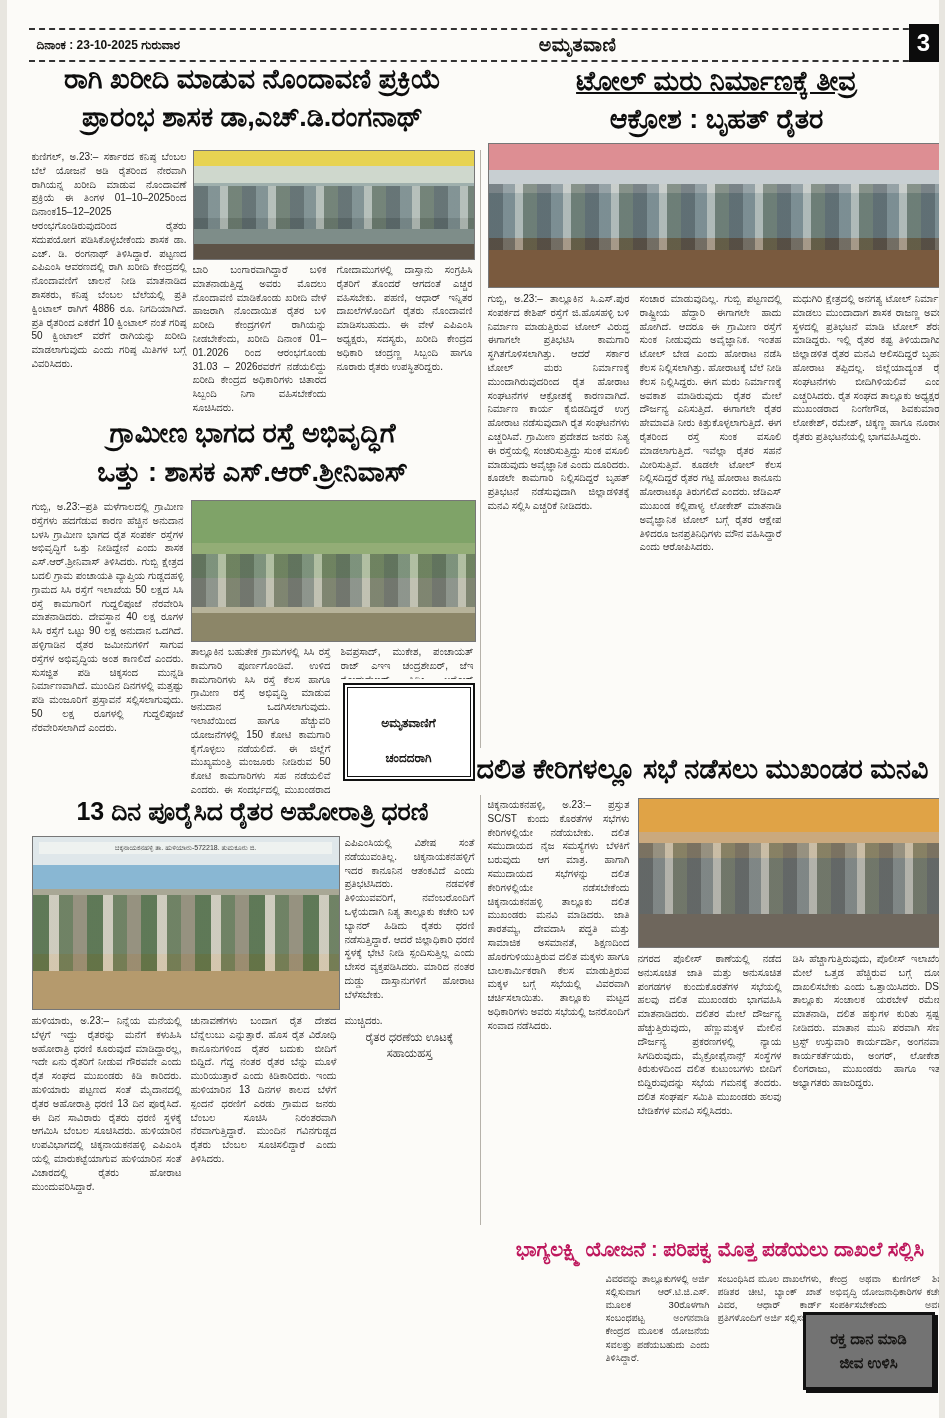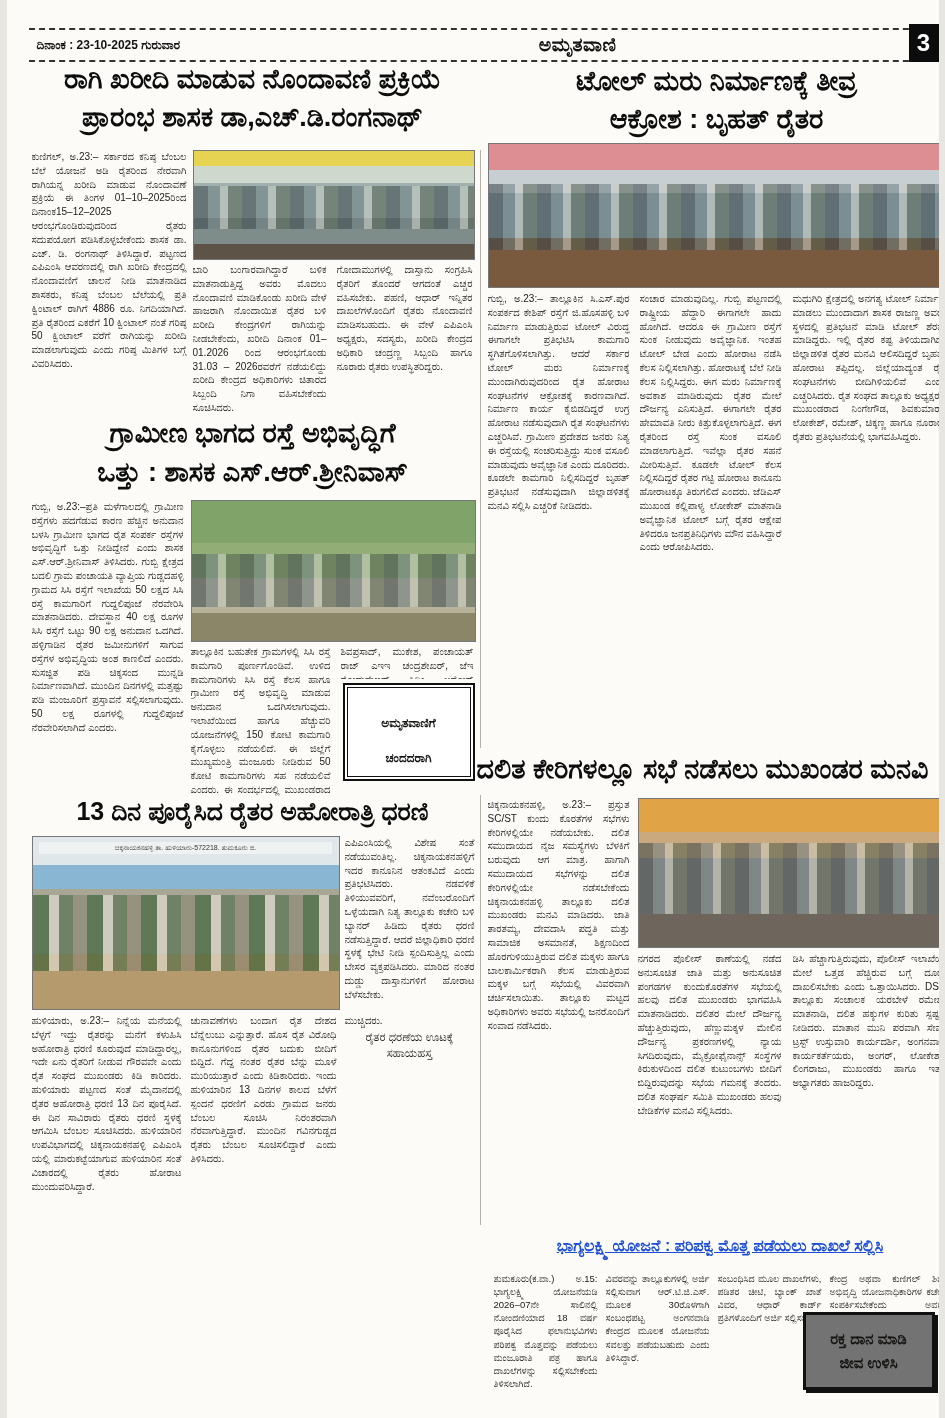--- a/index.html
+++ b/index.html
@@ -14,21 +14,21 @@
         border-top:2px dashed #333;border-bottom:2px dashed #333;
         display:flex;align-items:center;}
   .mast-date{font-size:12px;font-weight:700;padding-left:8px;width:300px;}
   .mast-title{font-size:19px;font-weight:800;flex:1;text-align:center;letter-spacing:.5px;}
   .pagenum{position:absolute;right:0;top:24px;width:30px;height:38px;background:#0c0c0c;
            color:#fff;font-size:24px;font-weight:800;display:flex;align-items:center;justify-content:center;}
   
   .hl{position:absolute;text-align:center;font-weight:800;color:#0d0d0d;line-height:1.3;}
   .hl-big{font-size:27px;}
   .hl-mid{font-size:25px;}
-  .hl-blue{color:#1d4ed8;text-decoration:underline;font-size:16px;font-weight:800;}
+  .hl-blue{color:#be185d;font-size:20px;font-weight:800;}
   
   .col{position:absolute;font-size:10px;line-height:1.38;text-align:justify;
        overflow:hidden;word-break:break-word;color:#1b1a18;}
   .subhead{font-weight:400;text-align:center;font-size:11.5px;line-height:1.3;margin:2px 0 3px 0;}
   
   .photo{position:absolute;overflow:hidden;border:1px solid #777;}
   .ph-ragi{background:
      linear-gradient(180deg,#e7d352 0 14%,#cfd8cd 14% 30%,#9fb0ad 30% 62%,#7e8d89 62% 86%,#5d5347 86% 100%);}
   .ph-toll{background:
      linear-gradient(180deg,#dd8e93 0 18%,#c8cfd2 18% 34%,#8fa3a8 34% 66%,#7a5a3e 66% 88%,#4c3categories5 88% 100%);}
@@ -67,21 +67,21 @@
 
   <div class="hl hl-big" style="left:25px;top:62px;width:442px;">ರಾಗಿ ಖರೀದಿ ಮಾಡುವ ನೊಂದಾವಣಿ ಪ್ರಕ್ರಿಯೆ</div>
   <div class="hl hl-big" style="left:25px;top:100px;width:442px;">ಪ್ರಾರಂಭ ಶಾಸಕ ಡಾ,ಎಚ್.ಡಿ.ರಂಗನಾಥ್</div>
   <div class="col" style="left:25px;top:150px;width:155px;height:268px;">ಕುಣಿಗಲ್, ಅ.23:– ಸರ್ಕಾರದ ಕನಿಷ್ಠ ಬೆಂಬಲ ಬೆಲೆ ಯೋಜನೆ ಅಡಿ ರೈತರಿಂದ ನೇರವಾಗಿ ರಾಗಿಯನ್ನ ಖರೀದಿ ಮಾಡುವ ನೊಂದಾವಣೆ ಪ್ರಕ್ರಿಯೆ ಈ ತಿಂಗಳ 01–10–2025ರಿಂದ ದಿನಾಂಕ15–12–2025 ಆರಂಭಗೊಂಡಿರುವುದರಿಂದ ರೈತರು ಸದುಪಯೋಗ ಪಡಿಸಿಕೊಳ್ಳಬೇಕೆಂದು ಶಾಸಕ ಡಾ. ಎಚ್. ಡಿ. ರಂಗನಾಥ್ ತಿಳಿಸಿದ್ದಾರೆ. ಪಟ್ಟಣದ ಎಪಿಎಂಸಿ ಆವರಣದಲ್ಲಿ ರಾಗಿ ಖರೀದಿ ಕೇಂದ್ರದಲ್ಲಿ ನೊಂದಾವಣಿಗೆ ಚಾಲನೆ ನೀಡಿ ಮಾತನಾಡಿದ ಶಾಸಕರು, ಕನಿಷ್ಠ ಬೆಂಬಲ ಬೆಲೆಯಲ್ಲಿ ಪ್ರತಿ ಕ್ವಿಂಟಾಲ್ ರಾಗಿಗೆ 4886 ರೂ. ನಿಗದಿಯಾಗಿದೆ. ಪ್ರತಿ ರೈತರಿಂದ ಎಕರೆಗೆ 10 ಕ್ವಿಂಟಾಲ್ ನಂತೆ ಗರಿಷ್ಠ 50 ಕ್ವಿಂಟಾಲ್ ವರೆಗೆ ರಾಗಿಯನ್ನು ಖರೀದಿ ಮಾಡಲಾಗುವುದು ಎಂದು ಗರಿಷ್ಠ ಮಿತಿಗಳ ಬಗ್ಗೆ ವಿವರಿಸಿದರು.</div>
   <div class="photo ph-ragi" style="left:186px;top:150px;width:280px;height:108px;">
     <div class="crowd"></div>
   </div>
   <div class="col" style="left:186px;top:263px;width:134px;height:155px;">ಬಾರಿ ಬಂಗಾರವಾಗಿದ್ದಾರೆ ಬಳಿಕ ಮಾತನಾಡುತ್ತಿದ್ದ ಅವರು ಮೊದಲು ನೊಂದಾವಣಿ ಮಾಡಿಕೊಂಡು ಖರೀದಿ ವೇಳೆ ಹಾಜರಾಗಿ ನೊಂದಾಯಿತ ರೈತರ ಬಳಿ ಖರೀದಿ ಕೇಂದ್ರಗಳಿಗೆ ರಾಗಿಯನ್ನು ನೀಡಬೇಕೆಂದು, ಖರೀದಿ ದಿನಾಂಕ 01–01.2026 ರಿಂದ ಆರಂಭಗೊಂಡು 31.03 – 2026ರವರೆಗೆ ನಡೆಯಲಿದ್ದು ಖರೀದಿ ಕೇಂದ್ರದ ಅಧಿಕಾರಿಗಳು ಚಿತಾರದ ಸಿಬ್ಬಂದಿ ನಿಗಾ ವಹಿಸಬೇಕೆಂದು ಸೂಚಿಸಿದರು.</div>
   <div class="col" style="left:330px;top:263px;width:136px;height:155px;">ಗೋದಾಮುಗಳಲ್ಲಿ ದಾಸ್ತಾನು ಸಂಗ್ರಹಿಸಿ ರೈತರಿಗೆ ತೊಂದರೆ ಆಗದಂತೆ ಎಚ್ಚರ ವಹಿಸಬೇಕು. ಪಹಣಿ, ಆಧಾರ್ ಇನ್ನಿತರ ದಾಖಲೆಗಳೊಂದಿಗೆ ರೈತರು ನೊಂದಾವಣಿ ಮಾಡಿಸಬಹುದು. ಈ ವೇಳೆ ಎಪಿಎಂಸಿ ಅಧ್ಯಕ್ಷರು, ಸದಸ್ಯರು, ಖರೀದಿ ಕೇಂದ್ರದ ಅಧಿಕಾರಿ ಚಂದ್ರಣ್ಣ ಸಿಬ್ಬಂದಿ ಹಾಗೂ ನೂರಾರು ರೈತರು ಉಪಸ್ಥಿತರಿದ್ದರು.</div>
 
-  <div class="hl hl-big" style="left:480px;top:64px;width:460px;">ಟೋಲ್ ಮರು ನಿರ್ಮಾಣಕ್ಕೆ ತೀವ್ರ</div>
+  <div class="hl hl-big" style="left:480px;top:64px;width:460px;text-decoration:underline;">ಟೋಲ್ ಮರು ನಿರ್ಮಾಣಕ್ಕೆ ತೀವ್ರ</div>
   <div class="hl hl-big" style="left:480px;top:102px;width:460px;">ಆಕ್ರೋಶ : ಬೃಹತ್ ರೈತರ</div>
   <div class="photo ph-toll" style="left:481px;top:143px;width:458px;height:143px;">
     <div class="crowd" style="top:28%;height:46%;"></div>
   </div>
   <div class="col" style="left:481px;top:292px;width:142px;height:452px;">ಗುಬ್ಬಿ, ಅ.23:– ತಾಲ್ಲೂಕಿನ ಸಿ.ಎಸ್.ಪುರ ಸಂಪರ್ಕದ ಕೇಶಿಪ್ ರಸ್ತೆಗೆ ಜಿ.ಹೊಸಹಳ್ಳಿ ಬಳಿ ನಿರ್ಮಾಣ ಮಾಡುತ್ತಿರುವ ಟೋಲ್ ವಿರುದ್ಧ ಈಗಾಗಲೇ ಪ್ರತಿಭಟಿಸಿ ಕಾಮಗಾರಿ ಸ್ಥಗಿತಗೊಳಿಸಲಾಗಿತ್ತು. ಆದರೆ ಸರ್ಕಾರ ಟೋಲ್ ಮರು ನಿರ್ಮಾಣಕ್ಕೆ ಮುಂದಾಗಿರುವುದರಿಂದ ರೈತ ಹೋರಾಟ ಸಂಘಟನೆಗಳ ಆಕ್ರೋಶಕ್ಕೆ ಕಾರಣವಾಗಿದೆ. ನಿರ್ಮಾಣ ಕಾರ್ಯ ಕೈಬಿಡದಿದ್ದರೆ ಉಗ್ರ ಹೋರಾಟ ನಡೆಸುವುದಾಗಿ ರೈತ ಸಂಘಟನೆಗಳು ಎಚ್ಚರಿಸಿವೆ. ಗ್ರಾಮೀಣ ಪ್ರದೇಶದ ಜನರು ನಿತ್ಯ ಈ ರಸ್ತೆಯಲ್ಲಿ ಸಂಚರಿಸುತ್ತಿದ್ದು ಸುಂಕ ವಸೂಲಿ ಮಾಡುವುದು ಅವೈಜ್ಞಾನಿಕ ಎಂದು ದೂರಿದರು. ಕೂಡಲೇ ಕಾಮಗಾರಿ ನಿಲ್ಲಿಸದಿದ್ದರೆ ಬೃಹತ್ ಪ್ರತಿಭಟನೆ ನಡೆಸುವುದಾಗಿ ಜಿಲ್ಲಾಡಳಿತಕ್ಕೆ ಮನವಿ ಸಲ್ಲಿಸಿ ಎಚ್ಚರಿಕೆ ನೀಡಿದರು.</div>
   <div class="col" style="left:633px;top:292px;width:142px;height:452px;">ಸಂಚಾರ ಮಾಡುವುದಿಲ್ಲ. ಗುಬ್ಬಿ ಪಟ್ಟಣದಲ್ಲಿ ರಾಷ್ಟ್ರೀಯ ಹೆದ್ದಾರಿ ಈಗಾಗಲೇ ಹಾದು ಹೋಗಿದೆ. ಆದರೂ ಈ ಗ್ರಾಮೀಣ ರಸ್ತೆಗೆ ಸುಂಕ ನೀಡುವುದು ಅವೈಜ್ಞಾನಿಕ. ಇಂತಹ ಟೋಲ್ ಬೇಡ ಎಂದು ಹೋರಾಟ ನಡೆಸಿ ಕೆಲಸ ನಿಲ್ಲಿಸಲಾಗಿತ್ತು. ಹೋರಾಟಕ್ಕೆ ಬೆಲೆ ನೀಡಿ ಕೆಲಸ ನಿಲ್ಲಿಸಿದ್ದರು. ಈಗ ಮರು ನಿರ್ಮಾಣಕ್ಕೆ ಅವಕಾಶ ಮಾಡಿರುವುದು ರೈತರ ಮೇಲೆ ದೌರ್ಜನ್ಯ ಎನಿಸುತ್ತಿದೆ. ಈಗಾಗಲೇ ರೈತರ ಹೇಮಾವತಿ ನೀರು ಕಿತ್ತುಕೊಳ್ಳಲಾಗುತ್ತಿದೆ. ಈಗ ರೈತರಿಂದ ರಸ್ತೆ ಸುಂಕ ವಸೂಲಿ ಮಾಡಲಾಗುತ್ತಿದೆ. ಇವೆಲ್ಲಾ ರೈತರ ಸಹನೆ ಮೀರಿಸುತ್ತಿವೆ. ಕೂಡಲೇ ಟೋಲ್ ಕೆಲಸ ನಿಲ್ಲಿಸದಿದ್ದರೆ ರೈತರ ಗಟ್ಟಿ ಹೋರಾಟ ಕಾನೂನು ಹೋರಾಟಕ್ಕೂ ತಿರುಗಲಿದೆ ಎಂದರು. ಜೆಡಿಎಸ್ ಮುಖಂಡ ಕಲ್ಲಿಪಾಳ್ಯ ಲೋಕೇಶ್ ಮಾತನಾಡಿ ಅವೈಜ್ಞಾನಿಕ ಟೋಲ್ ಬಗ್ಗೆ ರೈತರ ಆಕ್ಷೇಪ ತಿಳಿದರೂ ಜನಪ್ರತಿನಿಧಿಗಳು ಮೌನ ವಹಿಸಿದ್ದಾರೆ ಎಂದು ಆರೋಪಿಸಿದರು.</div>
   <div class="col" style="left:786px;top:292px;width:153px;height:452px;">ಮಧುಗಿರಿ ಕ್ಷೇತ್ರದಲ್ಲಿ ಅನಗತ್ಯ ಟೋಲ್ ನಿರ್ಮಾಣ ಮಾಡಲು ಮುಂದಾದಾಗ ಶಾಸಕ ರಾಜಣ್ಣ ಅವರು ಸ್ಥಳದಲ್ಲಿ ಪ್ರತಿಭಟನೆ ಮಾಡಿ ಟೋಲ್ ಶೆರವು ಮಾಡಿದ್ದರು. ಇಲ್ಲಿ ರೈತರ ಕಷ್ಟ ತಿಳಿಯದಾಗಿದೆ. ಜಿಲ್ಲಾಡಳಿತ ರೈತರ ಮನವಿ ಆಲಿಸದಿದ್ದರೆ ಬೃಹತ್ ಹೋರಾಟ ತಪ್ಪಿದಲ್ಲ. ಜಿಲ್ಲೆಯಾದ್ಯಂತ ರೈತ ಸಂಘಟನೆಗಳು ಬೀದಿಗಿಳಿಯಲಿವೆ ಎಂದು ಎಚ್ಚರಿಸಿದರು. ರೈತ ಸಂಘದ ತಾಲ್ಲೂಕು ಅಧ್ಯಕ್ಷರು, ಮುಖಂಡರಾದ ನಿಂಗೇಗೌಡ, ಶಿವಕುಮಾರ್, ಲೋಕೇಶ್, ರಮೇಶ್, ಚಿಕ್ಕಣ್ಣ ಹಾಗೂ ನೂರಾರು ರೈತರು ಪ್ರತಿಭಟನೆಯಲ್ಲಿ ಭಾಗವಹಿಸಿದ್ದರು.</div>
 
   <div class="hl hl-big" style="left:25px;top:416px;width:442px;">ಗ್ರಾಮೀಣ ಭಾಗದ ರಸ್ತೆ ಅಭಿವೃದ್ಧಿಗೆ</div>
   <div class="hl hl-big" style="left:25px;top:455px;width:442px;">ಒತ್ತು : ಶಾಸಕ ಎಸ್.ಆರ್.ಶ್ರೀನಿವಾಸ್</div>
@@ -113,21 +113,20 @@
 
   <div class="hl hl-big" style="left:452px;top:752px;width:488px;">ದಲಿತ ಕೇರಿಗಳಲ್ಲೂ ಸಭೆ ನಡೆಸಲು ಮುಖಂಡರ ಮನವಿ</div>
   <div class="col" style="left:481px;top:798px;width:142px;height:428px;">ಚಿಕ್ಕನಾಯಕನಹಳ್ಳಿ, ಅ.23:– ಪ್ರಸ್ತುತ SC/ST ಕುಂದು ಕೊರತೆಗಳ ಸಭೆಗಳು ಕೇರಿಗಳಲ್ಲಿಯೇ ನಡೆಯಬೇಕು. ದಲಿತ ಸಮುದಾಯದ ನೈಜ ಸಮಸ್ಯೆಗಳು ಬೆಳಕಿಗೆ ಬರುವುದು ಆಗ ಮಾತ್ರ. ಹಾಗಾಗಿ ಸಮುದಾಯದ ಸಭೆಗಳನ್ನು ದಲಿತ ಕೇರಿಗಳಲ್ಲಿಯೇ ನಡೆಸಬೇಕೆಂದು ಚಿಕ್ಕನಾಯಕನಹಳ್ಳಿ ತಾಲ್ಲೂಕು ದಲಿತ ಮುಖಂಡರು ಮನವಿ ಮಾಡಿದರು. ಜಾತಿ ತಾರತಮ್ಯ, ದೇವದಾಸಿ ಪದ್ಧತಿ ಮತ್ತು ಸಾಮಾಜಿಕ ಅಸಮಾನತೆ, ಶಿಕ್ಷಣದಿಂದ ಹೊರಗುಳಿಯುತ್ತಿರುವ ದಲಿತ ಮಕ್ಕಳು ಹಾಗೂ ಬಾಲಕಾರ್ಮಿಕರಾಗಿ ಕೆಲಸ ಮಾಡುತ್ತಿರುವ ಮಕ್ಕಳ ಬಗ್ಗೆ ಸಭೆಯಲ್ಲಿ ವಿವರವಾಗಿ ಚರ್ಚಿಸಲಾಯಿತು. ತಾಲ್ಲೂಕು ಮಟ್ಟದ ಅಧಿಕಾರಿಗಳು ಅವರು ಸಭೆಯಲ್ಲಿ ಜನರೊಂದಿಗೆ ಸಂವಾದ ನಡೆಸಿದರು.</div>
   <div class="photo ph-dalit" style="left:631px;top:798px;width:308px;height:148px;">
     <div class="crowd" style="top:30%;height:48%;"></div>
   </div>
   <div class="col" style="left:631px;top:952px;width:144px;height:274px;">ನಗರದ ಪೊಲೀಸ್ ಠಾಣೆಯಲ್ಲಿ ನಡೆದ ಅನುಸೂಚಿತ ಜಾತಿ ಮತ್ತು ಅನುಸೂಚಿತ ಪಂಗಡಗಳ ಕುಂದುಕೊರತೆಗಳ ಸಭೆಯಲ್ಲಿ ಹಲವು ದಲಿತ ಮುಖಂಡರು ಭಾಗವಹಿಸಿ ಮಾತನಾಡಿದರು. ದಲಿತರ ಮೇಲೆ ದೌರ್ಜನ್ಯ ಹೆಚ್ಚುತ್ತಿರುವುದು, ಹೆಣ್ಣುಮಕ್ಕಳ ಮೇಲಿನ ದೌರ್ಜನ್ಯ ಪ್ರಕರಣಗಳಲ್ಲಿ ನ್ಯಾಯ ಸಿಗದಿರುವುದು, ಮೈಕ್ರೋಫೈನಾನ್ಸ್ ಸಂಸ್ಥೆಗಳ ಕಿರುಕುಳದಿಂದ ದಲಿತ ಕುಟುಂಬಗಳು ಬೀದಿಗೆ ಬಿದ್ದಿರುವುದನ್ನು ಸಭೆಯ ಗಮನಕ್ಕೆ ತಂದರು. ದಲಿತ ಸಂಘರ್ಷ ಸಮಿತಿ ಮುಖಂಡರು ಹಲವು ಬೇಡಿಕೆಗಳ ಮನವಿ ಸಲ್ಲಿಸಿದರು.</div>
   <div class="col" style="left:786px;top:952px;width:153px;height:274px;">ಡಿಸಿ ಹೆಚ್ಚಾಗುತ್ತಿರುವುದು, ಪೊಲೀಸ್ ಇಲಾಖೆಯ ಮೇಲೆ ಒತ್ತಡ ಹೆಚ್ಚಿರುವ ಬಗ್ಗೆ ದೂರು ದಾಖಲಿಸಬೇಕು ಎಂದು ಒತ್ತಾಯಿಸಿದರು. DSS ತಾಲ್ಲೂಕು ಸಂಚಾಲಕ ಯರಬೇಳೆ ರಮೇಶ್ ಮಾತನಾಡಿ, ದಲಿತ ಹಕ್ಕುಗಳ ಕುರಿತು ಸ್ಪಷ್ಟನೆ ನೀಡಿದರು. ಮಾತಾನ ಮುನಿ ಪರವಾಗಿ ಸೇವಾ ಟ್ರಸ್ಟ್ ಉಸ್ತುವಾರಿ ಕಾರ್ಯದರ್ಶಿ, ಅಂಗನವಾಡಿ ಕಾರ್ಯಕರ್ತೆಯರು, ಅಂಗರ್, ಲೋಕೇಶ್, ಲಿಂಗರಾಜು, ಮುಖಂಡರು ಹಾಗೂ ಇತರ ಅಭ್ಯಾಗತರು ಹಾಜರಿದ್ದರು.</div>
 
   <div class="hl hl-blue" style="left:487px;top:1236px;width:453px;">ಭಾಗ್ಯಲಕ್ಷ್ಮಿ ಯೋಜನೆ : ಪರಿಪಕ್ವ ಮೊತ್ತ ಪಡೆಯಲು ದಾಖಲೆ ಸಲ್ಲಿಸಿ</div>
-  <div class="col" style="left:487px;top:1272px;width:104px;height:140px;font-size:9.5px;">ತುಮಕೂರು(ಕ.ವಾ.) ಅ.15: ಭಾಗ್ಯಲಕ್ಷ್ಮಿ ಯೋಜನೆಯಡಿ 2026–07ನೇ ಸಾಲಿನಲ್ಲಿ ನೋಂದಣಿಯಾದ 18 ವರ್ಷ ಪೂರೈಸಿದ ಫಲಾನುಭವಿಗಳು ಪರಿಪಕ್ವ ಮೊತ್ತವನ್ನು ಪಡೆಯಲು ಮಂಜೂರಾತಿ ಪತ್ರ ಹಾಗೂ ದಾಖಲೆಗಳನ್ನು ಸಲ್ಲಿಸಬೇಕೆಂದು ತಿಳಿಸಲಾಗಿದೆ.</div>
   <div class="col" style="left:599px;top:1272px;width:104px;height:140px;font-size:9.5px;">ವಿವರವನ್ನು ತಾಲ್ಲೂಕುಗಳಲ್ಲಿ ಅರ್ಜಿ ಸಲ್ಲಿಸುವಾಗ ಆರ್.ಟಿ.ಜಿ.ಎಸ್. ಮೂಲಕ 30ರೊಳಗಾಗಿ ಸಂಬಂಧಪಟ್ಟ ಅಂಗನವಾಡಿ ಕೇಂದ್ರದ ಮೂಲಕ ಯೋಜನೆಯ ಸವಲತ್ತು ಪಡೆಯಬಹುದು ಎಂದು ತಿಳಿಸಿದ್ದಾರೆ.</div>
   <div class="col" style="left:711px;top:1272px;width:104px;height:140px;font-size:9.5px;">ಸಂಬಂಧಿಸಿದ ಮೂಲ ದಾಖಲೆಗಳು, ಪಡಿತರ ಚೀಟಿ, ಬ್ಯಾಂಕ್ ಖಾತೆ ವಿವರ, ಆಧಾರ್ ಕಾರ್ಡ್ ಪ್ರತಿಗಳೊಂದಿಗೆ ಅರ್ಜಿ ಸಲ್ಲಿಸಬೇಕು.</div>
   <div class="col" style="left:823px;top:1272px;width:116px;height:36px;font-size:9.5px;">ಕೇಂದ್ರ ಅಥವಾ ಕುಣಿಗಲ್ ಶಿಶು ಅಭಿವೃದ್ಧಿ ಯೋಜನಾಧಿಕಾರಿಗಳ ಕಚೇರಿ ಸಂಪರ್ಕಿಸಬೇಕೆಂದು ಅವರು ತಿಳಿಸಿದ್ದಾರೆ.</div>
 
   <div class="bbox" style="left:796px;top:1312px;width:126px;height:72px;">
     <div class="l1">ರಕ್ತ ದಾನ ಮಾಡಿ</div>
     <div class="l2">ಜೀವ ಉಳಿಸಿ</div>
   </div>
 
 </div>

